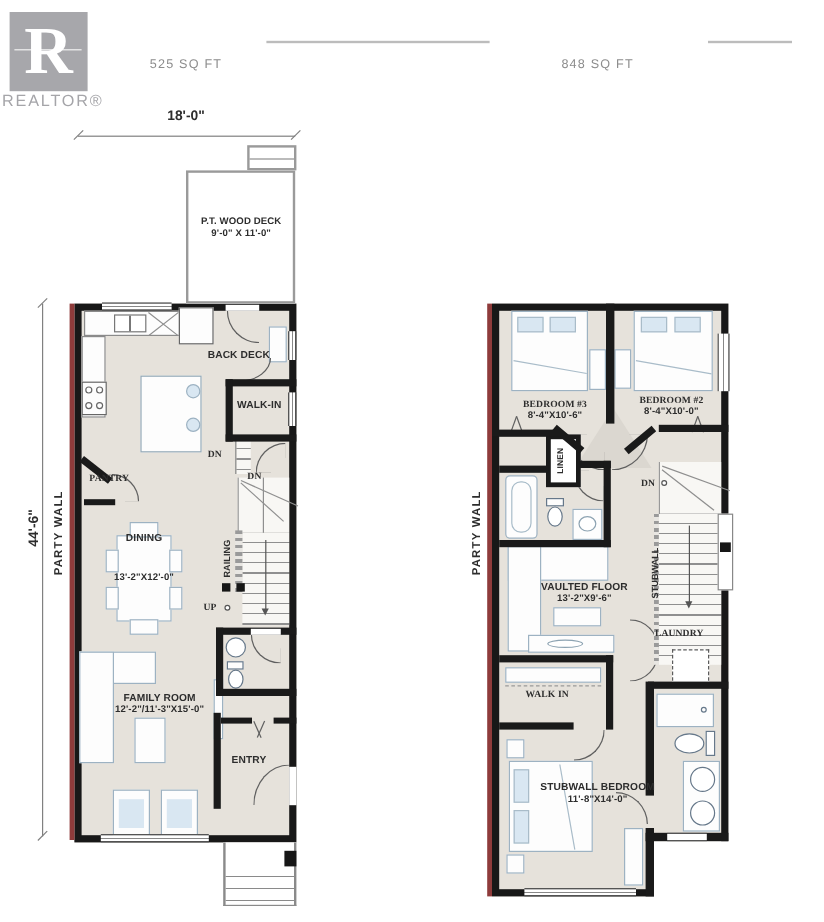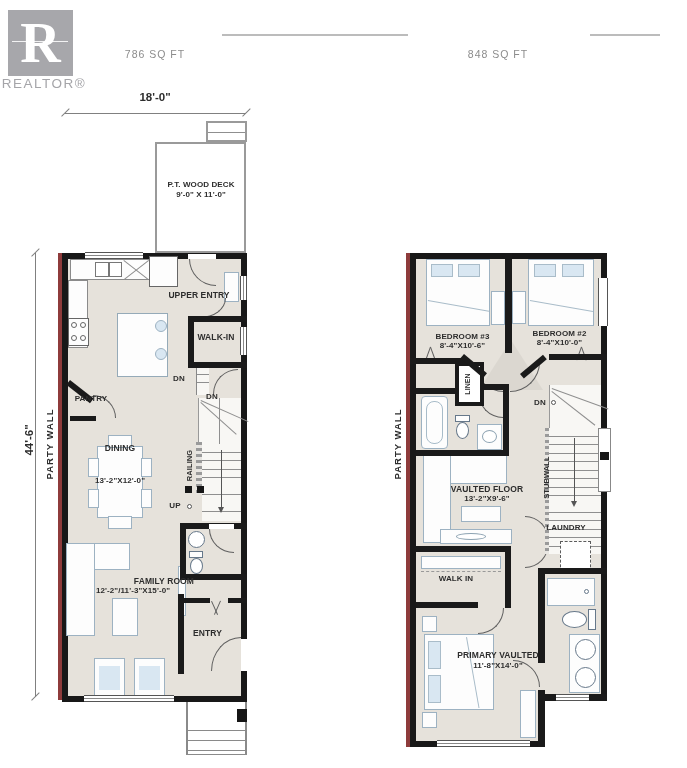--- a/index.html
+++ b/index.html
@@ -8,21 +8,21 @@
            font-family:"Liberation Sans", sans-serif; }
   .abs  { position:absolute; }
   .wall { position:absolute; background:#1a1a1a; z-index:20; }
   .floor{ position:absolute; background:#e6e2db; border:6px solid #181818; z-index:1; }
   .red  { position:absolute; background:#8e3b3b; z-index:2; }
   .furn { position:absolute; background:#fdfdfd; border:1.2px solid #9db2c2; z-index:10; }
   .accent { background:#d9e7f2; }
   .lbl  { position:absolute; font-weight:bold; color:#2d2d2d; text-align:center; z-index:30;
           line-height:1.2; font-size:8.5px; letter-spacing:0.1px; white-space:nowrap; }
   .dims { font-size:8px; }
-  .sm   { font-size:8px; }
+  .sm   { font-size:8px;font-family:Liberation Serif, serif; }
   .rot  { transform:rotate(-90deg); }
   .win  { position:absolute; background:#fff; z-index:23; }
   .win-h{ border-top:1.2px solid #555; border-bottom:1.2px solid #555;
           background:linear-gradient(to bottom,#fff 0 44%,#888 44% 56%,#fff 56% 100%); }
   .win-v{ border-left:1.2px solid #555; border-right:1.2px solid #555;
           background:linear-gradient(to right,#fff 0 44%,#888 44% 56%,#fff 56% 100%); }
   .gap  { position:absolute; background:#fff; z-index:21; }
   .arc  { position:absolute; border:0 solid #5f5f5f; z-index:15; }
   .arc.tl{ border-top-width:1.4px; border-left-width:1.4px; border-top-left-radius:100% 100%; }
   .arc.tr{ border-top-width:1.4px; border-right-width:1.4px; border-top-right-radius:100% 100%; }
@@ -53,21 +53,21 @@
 
 <div id="stage">
 
   <div class="abs" style="left:8px;top:10px;width:65px;height:66px;background:#a7a7ab;">
     <div style="width:100%;height:100%;display:flex;align-items:center;justify-content:center;
                 color:#fff;font-family:'Liberation Serif',serif;font-weight:bold;font-size:56px;">R</div>
     <div style="position:absolute;left:4px;top:31px;width:56px;height:1px;background:rgba(255,255,255,.85);"></div>
   </div>
   <div class="abs" style="left:0;top:76px;width:88px;text-align:center;font-size:13.5px;letter-spacing:1.5px;color:#a5a5a9;">REALTOR®</div>
 
-  <div class="hdr-area" style="left:75px;top:48px;width:160px;">786 SQ FT</div>
+  <div class="hdr-area" style="left:75px;top:48px;width:160px;">525 SQ FT</div>
   <div class="hdr-line" style="left:222px;top:34px;width:186px;"></div>
   <div class="hdr-area" style="left:418px;top:48px;width:160px;">848 SQ FT</div>
   <div class="hdr-line" style="left:590px;top:34px;width:70px;"></div>
 
   <div class="dim-lbl" style="left:120px;top:91px;width:70px;">18'-0"</div>
   <div class="dgray" style="left:65px;top:113px;width:181px;height:1.2px;background:#808080;"></div>
   <div class="tick" style="left:60px;top:112px;"></div>
   <div class="tick" style="left:241px;top:112px;"></div>
 
   <div class="dgray" style="left:35px;top:253px;width:1.2px;height:444px;background:#808080;"></div>
@@ -105,21 +105,21 @@
   <div class="furn" style="left:68px;top:318px;width:21px;height:28px;border-color:#666;"></div>
   <div class="circ" style="position:absolute;left:71px;top:322px;width:6px;height:6px;border:1px solid #666;background:#fff;z-index:11;"></div>
   <div class="circ" style="position:absolute;left:80px;top:322px;width:6px;height:6px;border:1px solid #666;background:#fff;z-index:11;"></div>
   <div class="circ" style="position:absolute;left:71px;top:335px;width:6px;height:6px;border:1px solid #666;background:#fff;z-index:11;"></div>
   <div class="circ" style="position:absolute;left:80px;top:335px;width:6px;height:6px;border:1px solid #666;background:#fff;z-index:11;"></div>
   <div class="furn" style="left:117px;top:313px;width:51px;height:64px;border-color:#95aab8;"></div>
   <div class="furn accent circ" style="left:155px;top:320px;width:12px;height:12px;"></div>
   <div class="furn accent circ" style="left:155px;top:348px;width:12px;height:12px;"></div>
 
   <div class="arc bl" style="left:189px;top:259px;width:27px;height:27px;"></div>
-  <div class="lbl" style="left:168px;top:290px;width:62px;">UPPER ENTRY</div>
+  <div class="lbl" style="left:168px;top:290px;width:62px;">BACK DECK</div>
   <div class="furn" style="left:224px;top:272px;width:15px;height:30px;"></div>
   <div class="wall" style="left:188px;top:316px;width:59px;height:6px;"></div>
   <div class="wall" style="left:188px;top:316px;width:6px;height:52px;"></div>
   <div class="wall" style="left:188px;top:362px;width:59px;height:6px;"></div>
   <div class="arc br" style="left:200px;top:298px;width:26px;height:20px;"></div>
   <div class="lbl" style="left:186px;top:332px;width:60px;">WALK-IN</div>
 
   <div class="treads" style="left:196px;top:366px;width:13px;height:29px;border-left:1px solid #888;"></div>
   <div class="lbl sm" style="left:168px;top:374px;width:22px;">DN</div>
   <div class="arc tl" style="left:213px;top:369px;width:25px;height:25px;"></div>
@@ -167,21 +167,21 @@
   <div class="furn" style="left:66px;top:543px;width:64px;height:27px;"></div>
   <div class="furn" style="left:66px;top:543px;width:29px;height:93px;"></div>
   <div class="furn" style="left:112px;top:598px;width:26px;height:38px;"></div>
   <div class="furn" style="left:178px;top:566px;width:8px;height:50px;"></div>
   <div class="furn" style="left:94px;top:658px;width:31px;height:38px;">
     <div class="accent" style="position:absolute;left:4px;top:7px;width:21px;height:24px;"></div>
   </div>
   <div class="furn" style="left:134px;top:658px;width:31px;height:38px;">
     <div class="accent" style="position:absolute;left:4px;top:7px;width:21px;height:24px;"></div>
   </div>
-  <div class="lbl" style="left:72px;top:576px;width:122px;text-align:right;">FAMILY ROOM</div>
+  <div class="lbl" style="left:72px;top:576px;width:122px;">FAMILY ROOM</div>
   <div class="lbl dims" style="left:70px;top:586px;width:126px;">12'-2"/11'-3"X15'-0"</div>
 
   <div class="wall" style="left:178px;top:594px;width:6px;height:80px;"></div>
   <div class="wall" style="left:184px;top:598px;width:26px;height:5px;"></div>
   <div class="wall" style="left:228px;top:598px;width:19px;height:5px;"></div>
   <div class="vline" style="left:211px;top:601px;height:15px;transform:rotate(-24deg);"></div>
   <div class="vline" style="left:220px;top:601px;height:15px;transform:rotate(24deg);"></div>
   <div class="lbl" style="left:180px;top:628px;width:55px;">ENTRY</div>
   <div class="arc tl" style="left:211px;top:637px;width:30px;height:34px;"></div>
 
@@ -286,21 +286,21 @@
   <div class="win win-h" style="left:556px;top:694px;width:33px;height:7px;"></div>
   <div class="arc tr" style="left:513px;top:660px;width:27px;height:27px;"></div>
   <div class="furn" style="left:424px;top:634px;width:70px;height:76px;">
     <div class="accent" style="position:absolute;left:3px;top:6px;width:13px;height:28px;border:1px solid #a9bcc9;"></div>
     <div class="accent" style="position:absolute;left:3px;top:40px;width:13px;height:28px;border:1px solid #a9bcc9;"></div>
     <div class="dline" style="left:42px;top:2px;width:72px;height:1px;transform:rotate(80deg);background:#a9bcc9;"></div>
   </div>
   <div class="furn" style="left:422px;top:616px;width:15px;height:16px;"></div>
   <div class="furn" style="left:422px;top:712px;width:15px;height:16px;"></div>
   <div class="furn" style="left:520px;top:690px;width:16px;height:48px;"></div>
-  <div class="lbl" style="left:428px;top:650px;width:140px;">PRIMARY VAULTED</div>
+  <div class="lbl" style="left:428px;top:650px;width:140px;">STUBWALL BEDROOM</div>
   <div class="lbl dims" style="left:428px;top:661px;width:140px;">11'-8"X14'-0"</div>
   <div class="win win-h" style="left:437px;top:740px;width:93px;height:7px;"></div>
 
   <div class="furn" style="left:547px;top:578px;width:48px;height:28px;">
     <div class="circ" style="position:absolute;left:36px;top:10px;width:5px;height:5px;border:1px solid #66788a;"></div>
   </div>
   <div class="oval" style="left:562px;top:611px;width:25px;height:17px;border-color:#66788a;"></div>
   <div class="furn" style="left:588px;top:609px;width:8px;height:21px;border-color:#66788a;"></div>
   <div class="furn" style="left:569px;top:634px;width:31px;height:59px;"></div>
   <div class="circ" style="position:absolute;left:575px;top:639px;width:21px;height:21px;border:1.2px solid #66788a;background:#fff;z-index:11;"></div>

